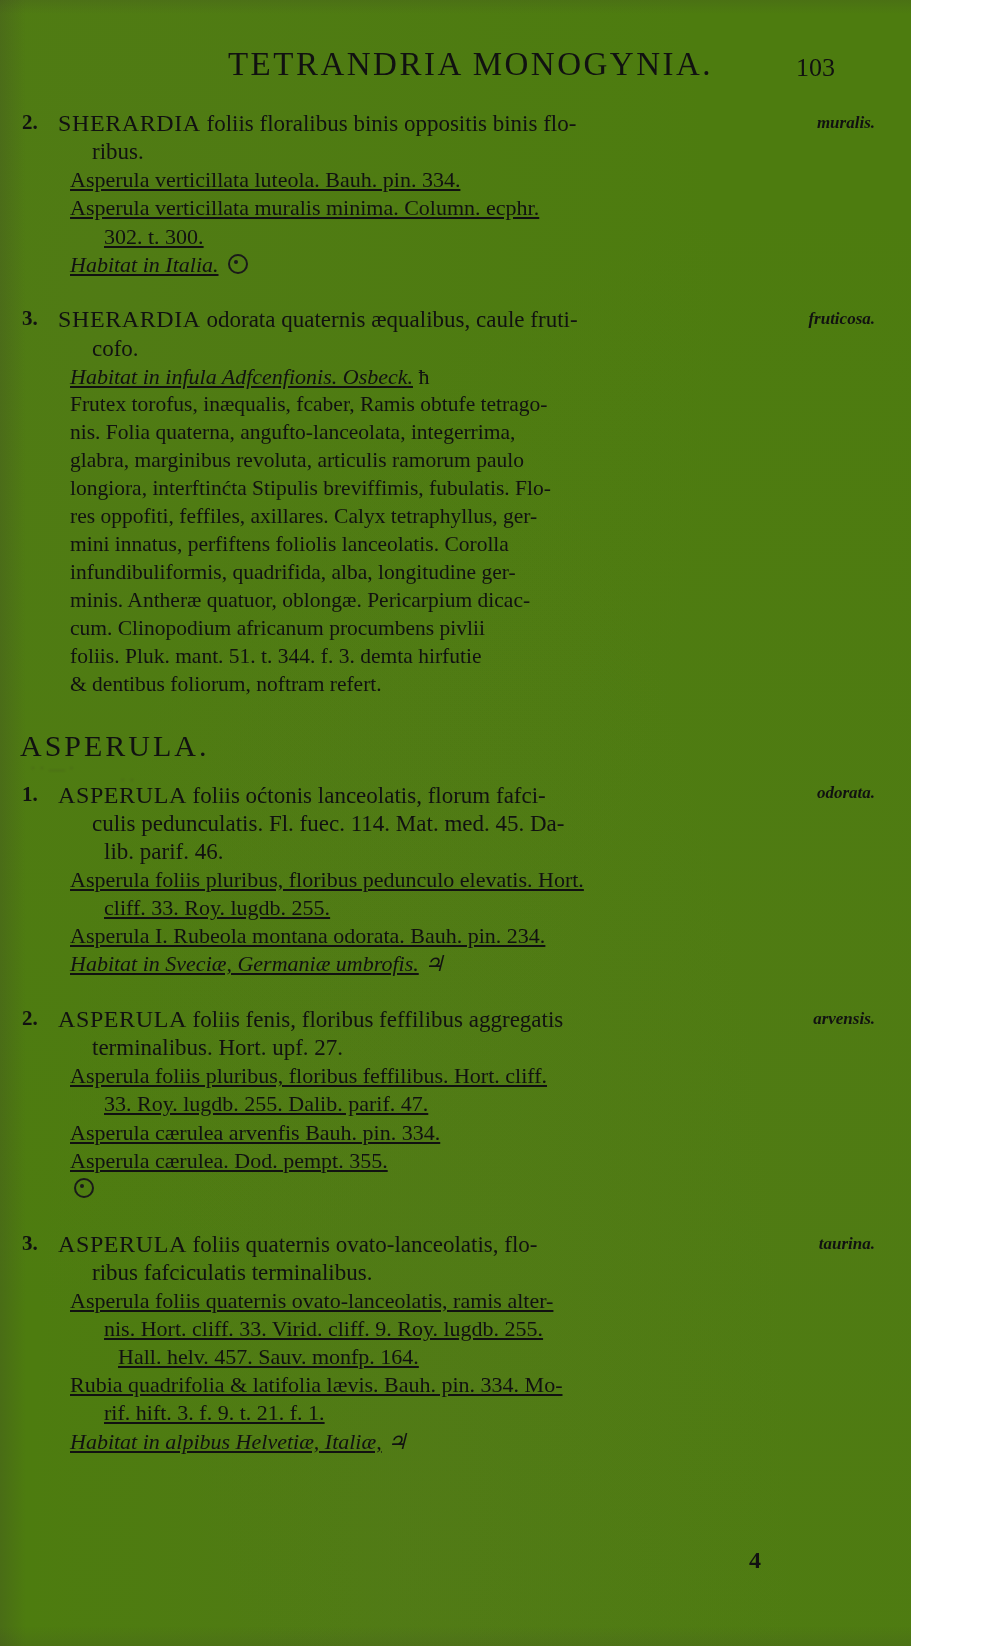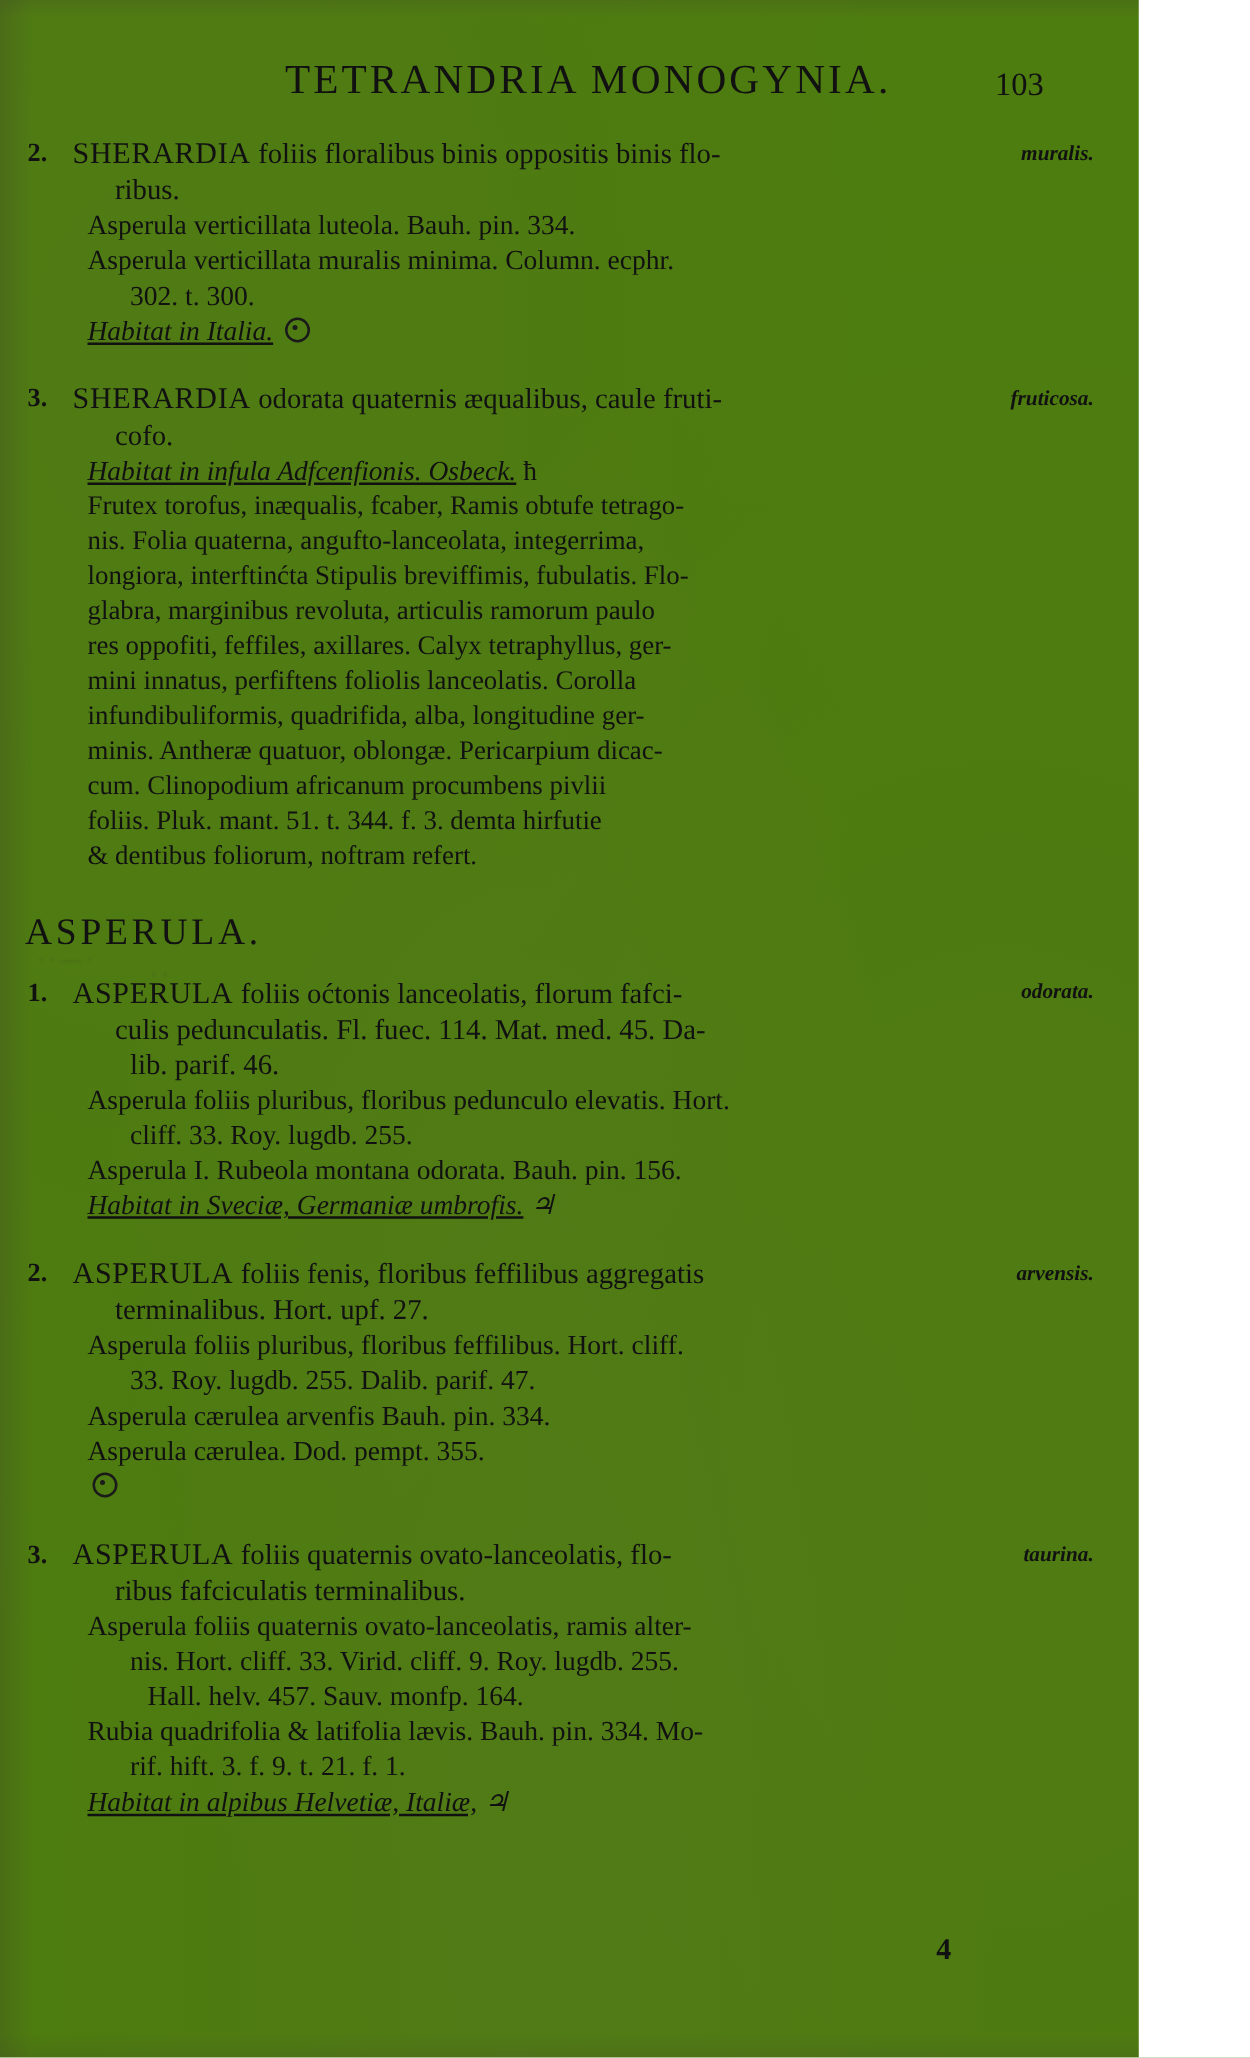--- a/index.html
+++ b/index.html
@@ -109,20 +109,21 @@
   .lead-text { font-size: 23px; }
   .cont {
     padding-left: 74px;
     font-size: 23px;
     line-height: 1.22;
   }
   .synline {
     padding-left: 52px;
     font-size: 22px;
     line-height: 1.28;
+    text-decoration: underline;
   }
   .synline.indent2 { padding-left: 86px; }
   .habitat {
     padding-left: 52px;
     font-size: 22px;
     line-height: 1.3;
   }
   .desc {
     padding-left: 52px;
     font-size: 21.5px;
@@ -234,22 +235,22 @@
           <span class="lead-text">odorata quaternis æqualibus, caule fruti-</span>
         </div>
         <div class="cont">cofo.</div>
         <div class="habitat">
           <span class="it">Habitat in infula Adfcenfionis. Osbeck.</span>
           <span class="saturn">ħ</span>
         </div>
         <div class="desc">
           <div>Frutex torofus, inæqualis, fcaber, Ramis obtufe tetrago-</div>
           <div>nis. Folia quaterna, angufto-lanceolata, integerrima,</div>
+          <div>glabra, marginibus revoluta, articulis ramorum paulo</div>
           <div>longiora, interftinćta Stipulis breviffimis, fubulatis. Flo-</div>
-          <div>glabra, marginibus revoluta, articulis ramorum paulo</div>
           <div>res oppofiti, feffiles, axillares. Calyx tetraphyllus, ger-</div>
           <div>mini innatus, perfiftens foliolis lanceolatis. Corolla</div>
           <div>infundibuliformis, quadrifida, alba, longitudine ger-</div>
           <div>minis. Antheræ quatuor, oblongæ. Pericarpium dicac-</div>
           <div>cum. Clinopodium africanum procumbens pivlii</div>
           <div>foliis. Pluk. mant. 51. t. 344. f. 3. demta hirfutie</div>
           <div>&amp; dentibus foliorum, noftram refert.</div>
         </div>
       </div>
     </div>
@@ -262,21 +263,21 @@
         <div class="marginal" style="top:2px;">odorata.</div>
         <div class="lead">
           <span class="num">1.</span>
           <span class="genus">ASPERULA</span>
           <span class="lead-text">foliis oćtonis lanceolatis, florum fafci-</span>
         </div>
         <div class="cont">culis pedunculatis. Fl. fuec. 114. Mat. med. 45. Da-</div>
         <div class="cont" style="padding-left:86px;">lib. parif. 46.</div>
         <div class="synline"><span>Asperula foliis pluribus, floribus pedunculo elevatis. Hort.</span></div>
         <div class="synline indent2"><span>cliff. 33. Roy. lugdb. 255.</span></div>
-        <div class="synline"><span>Asperula I. Rubeola montana odorata. Bauh. pin. 156.</span></div>
+        <div class="synline"><span>Asperula I. Rubeola montana odorata. Bauh. pin. 234.</span></div>
         <div class="habitat">
           <span class="it">Habitat in Sveciæ, Germaniæ umbrofis.</span>
           <span class="perennial">♃</span>
         </div>
       </div>
 
       <div class="entry" style="margin-top:26px;">
         <div class="marginal" style="top:4px;">arvensis.</div>
         <div class="lead">
           <span class="num">2.</span>

